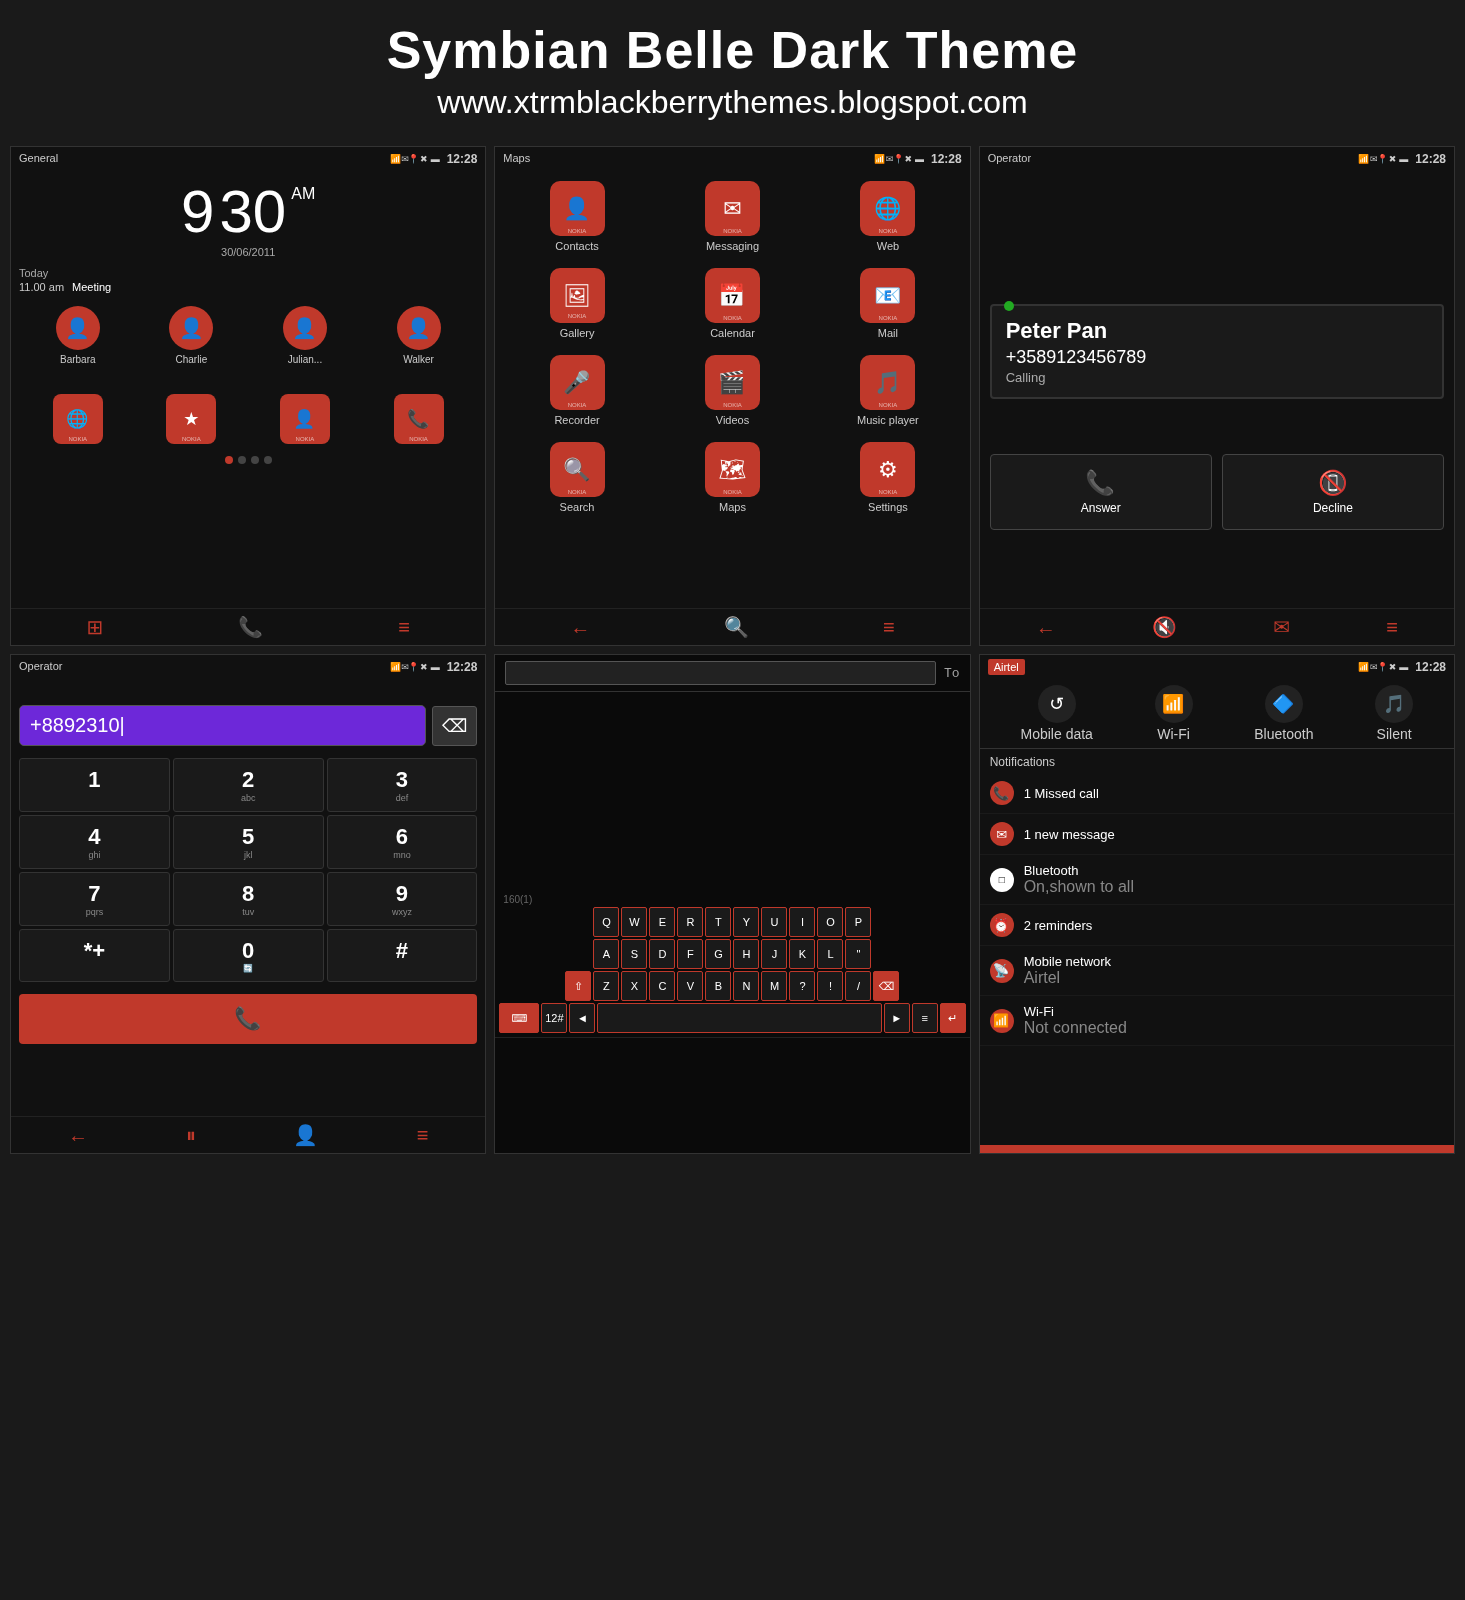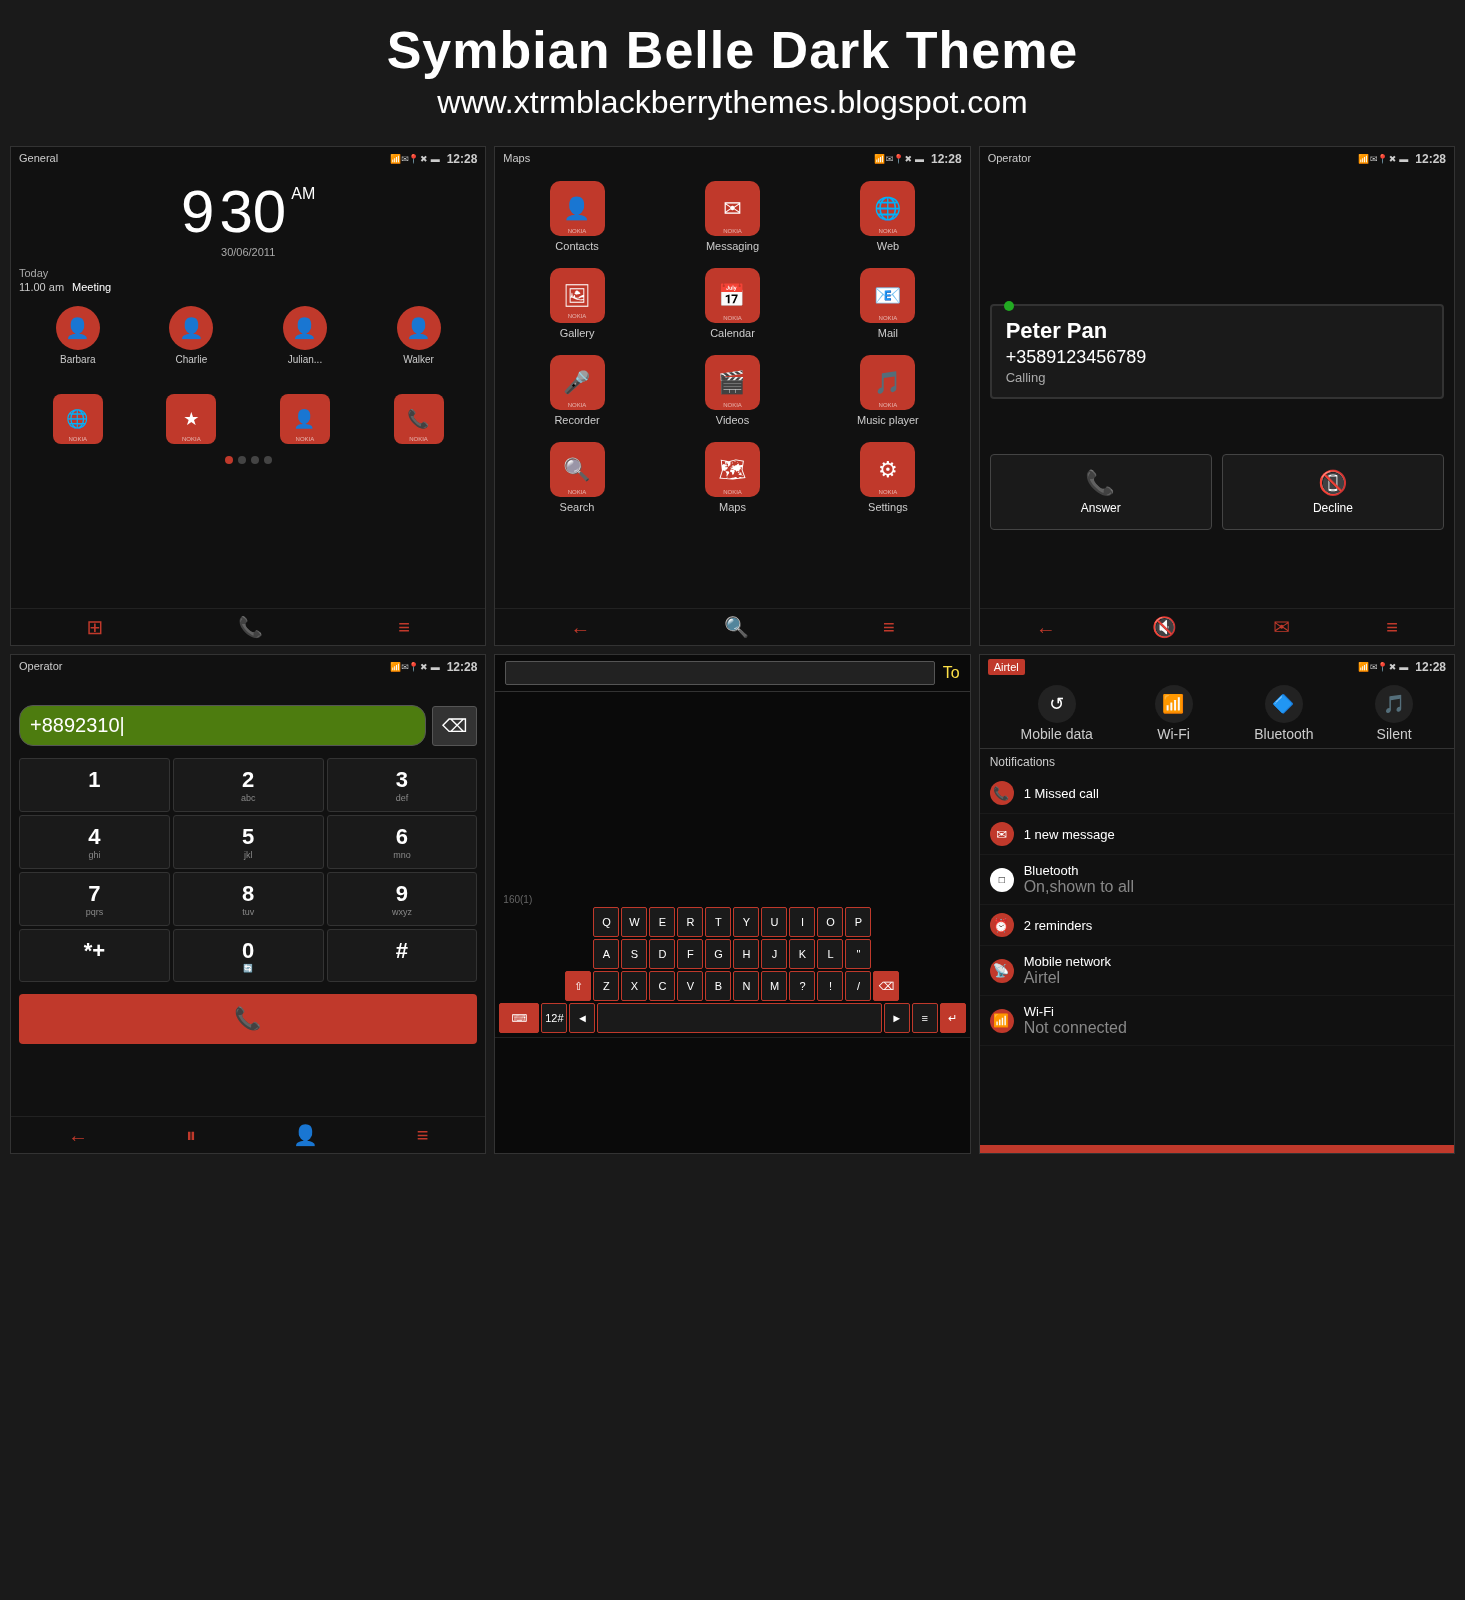--- a/index.html
+++ b/index.html
@@ -273,26 +273,26 @@
       padding: 0;
     }
     .dialpad-input-row {
       display: flex;
       align-items: center;
       margin: 8px;
       gap: 6px;
     }
     .dialpad-input {
       flex: 1;
-      background: #4d7c0f;
+      background: #6d28d9;
       border: 1px solid #555;
       color: #fff;
       font-size: 20px;
       padding: 8px 10px;
-      border-radius: 14px;
+      border-radius: 5px;
     }
     .dialpad-delete {
       width: 45px;
       height: 40px;
       background: #333;
       border: 1px solid #555;
       border-radius: 3px;
       display: flex;
       align-items: center;
       justify-content: center;
@@ -351,21 +351,21 @@
       border-bottom: 1px solid #333;
       gap: 8px;
     }
     .to-input-area {
       flex: 1;
       background: #222;
       border: 1px solid #555;
       height: 24px;
       border-radius: 2px;
     }
-    .to-label { font-size: 16px; color: #fde047; }
+    .to-label { font-size: 13px; color: #a3a3a3; font-family: Liberation Mono, monospace; }
 
     .message-body {
       height: 200px;
       background: #0a0a0a;
       padding: 8px;
       font-size: 12px;
       color: #444;
     }
     .char-count { font-size: 10px; color: #666; padding: 2px 8px; }
 

